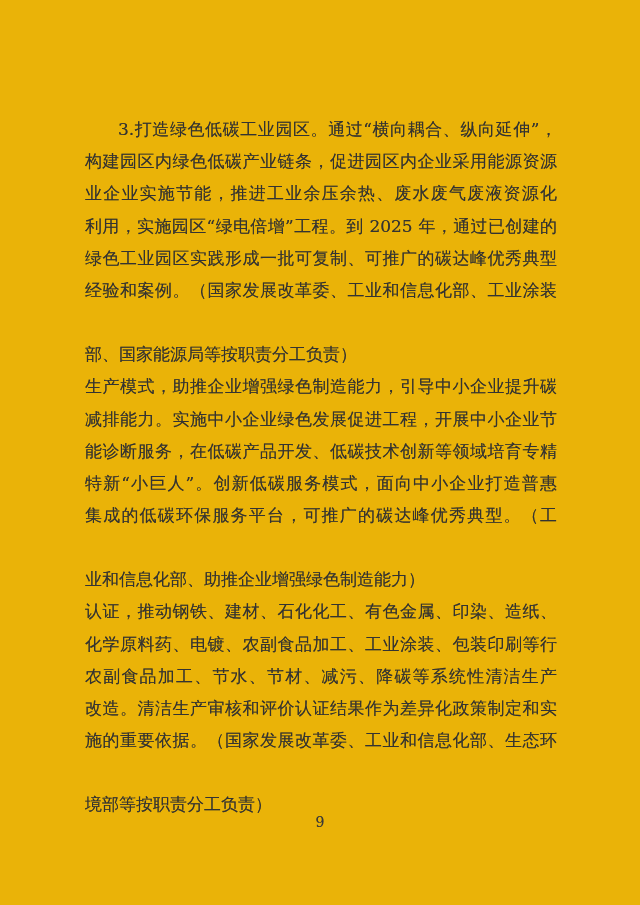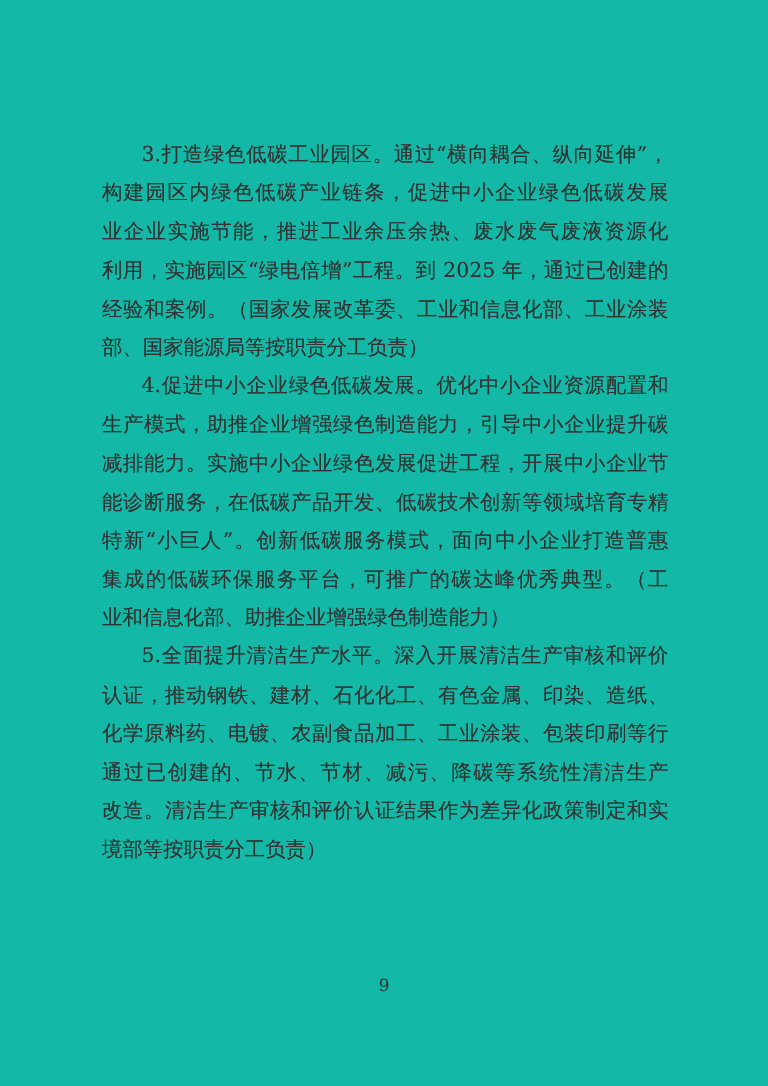--- a/index.html
+++ b/index.html
@@ -4,21 +4,21 @@
 <style>
   html, body {
     margin: 0;
     padding: 0;
     background: #ffffff;
   }
   .page {
     position: relative;
     width: 640px;
     height: 905px;
-    background: #14b8a6;
+    background: #eab308;
     overflow: hidden;
     font-family: "DejaVu Serif", "Liberation Serif", serif;
   }
   .text-block {
     position: absolute;
     left: 85px;
     top: 113px;
     width: 472px;
     color: #333333;
     font-size: 17px;
@@ -34,20 +34,21 @@
     line-height: 32.2px;
     text-align: justify;
     text-align-last: justify;
     overflow: hidden;
   }
   .line.first {
     text-indent: 33px;
   }
   .line.plast {
     text-align-last: left;
+    margin-top: 32px;
   }
   .page-number {
     position: absolute;
     top: 812px;
     left: 0;
     width: 100%;
     text-align: center;
     font-size: 14px;
     line-height: 20px;
     color: #3a3a3a;
@@ -56,43 +57,43 @@
 </style>
 </head>
 <body>
 
 <div class="page">
 
   <div class="text-block">
 
     <div class="paragraph">
       <div class="line first">3.打造绿色低碳工业园区。通过“横向耦合、纵向延伸”，</div>
-      <div class="line">构建园区内绿色低碳产业链条，促进中小企业绿色低碳发展</div>
+      <div class="line">构建园区内绿色低碳产业链条，促进园区内企业采用能源资源</div>
       <div class="line">业企业实施节能，推进工业余压余热、废水废气废液资源化</div>
       <div class="line">利用，实施园区“绿电倍增”工程。到 2025 年，通过已创建的</div>
+      <div class="line">绿色工业园区实践形成一批可复制、可推广的碳达峰优秀典型</div>
       <div class="line">经验和案例。（国家发展改革委、工业和信息化部、工业涂装</div>
       <div class="line plast">部、国家能源局等按职责分工负责）</div>
     </div>
 
     <div class="paragraph">
-      <div class="line first">4.促进中小企业绿色低碳发展。优化中小企业资源配置和</div>
       <div class="line">生产模式，助推企业增强绿色制造能力，引导中小企业提升碳</div>
       <div class="line">减排能力。实施中小企业绿色发展促进工程，开展中小企业节</div>
       <div class="line">能诊断服务，在低碳产品开发、低碳技术创新等领域培育专精</div>
       <div class="line">特新“小巨人”。创新低碳服务模式，面向中小企业打造普惠</div>
       <div class="line">集成的低碳环保服务平台，可推广的碳达峰优秀典型。（工</div>
       <div class="line plast">业和信息化部、助推企业增强绿色制造能力）</div>
     </div>
 
     <div class="paragraph">
-      <div class="line first">5.全面提升清洁生产水平。深入开展清洁生产审核和评价</div>
       <div class="line">认证，推动钢铁、建材、石化化工、有色金属、印染、造纸、</div>
       <div class="line">化学原料药、电镀、农副食品加工、工业涂装、包装印刷等行</div>
-      <div class="line">通过已创建的、节水、节材、减污、降碳等系统性清洁生产</div>
+      <div class="line">农副食品加工、节水、节材、减污、降碳等系统性清洁生产</div>
       <div class="line">改造。清洁生产审核和评价认证结果作为差异化政策制定和实</div>
+      <div class="line">施的重要依据。（国家发展改革委、工业和信息化部、生态环</div>
       <div class="line plast">境部等按职责分工负责）</div>
     </div>
 
   </div>
 
   <div class="page-number">9</div>
 
 </div>
 
 </body></html>

